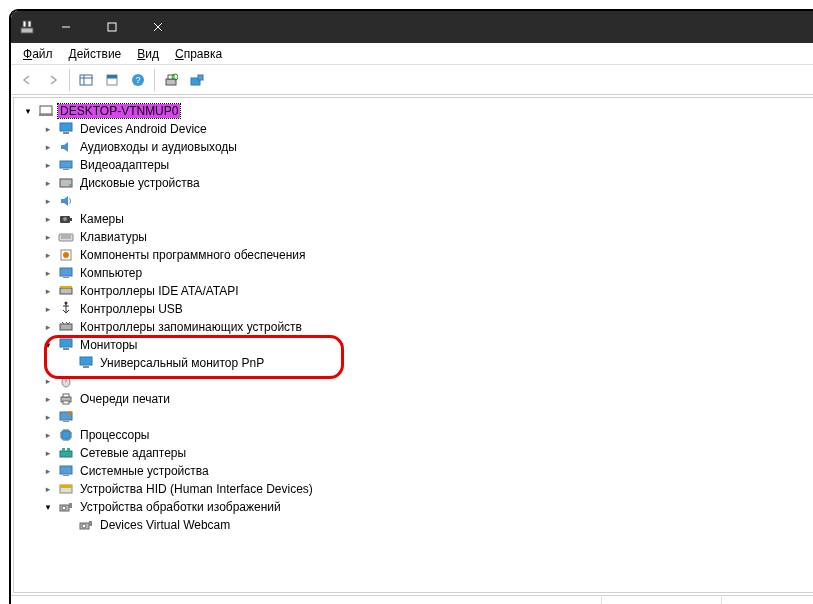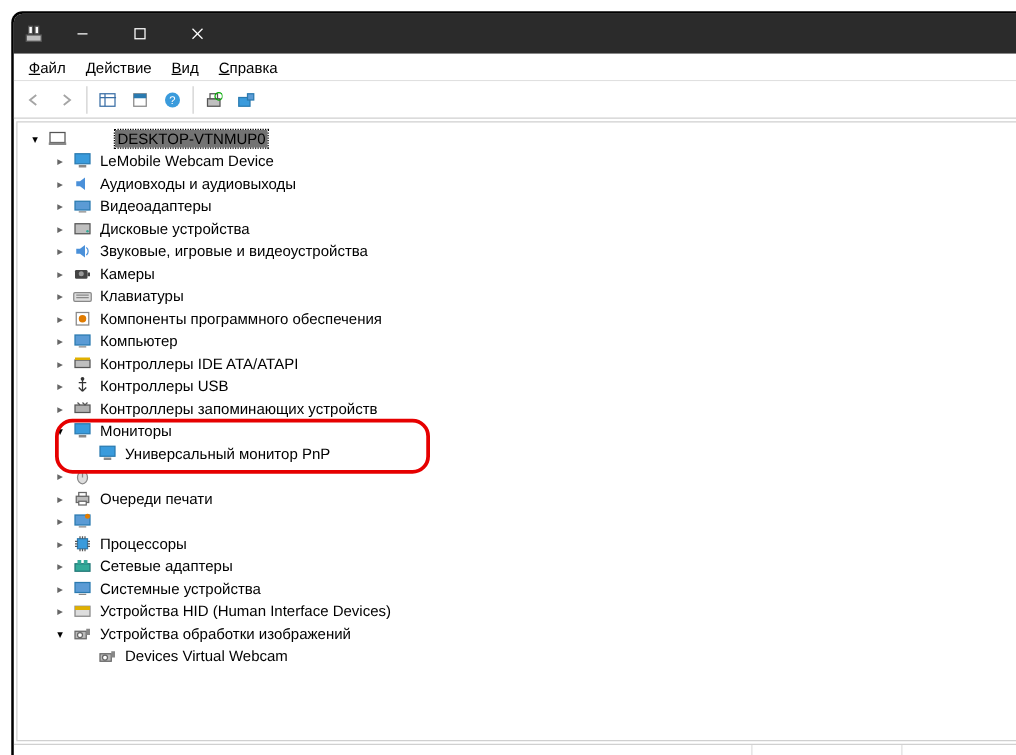--- a/index.html
+++ b/index.html
@@ -36,21 +36,21 @@
   .content {
     flex:1; background:#fff; border:1px solid #d0d0d0; margin:2px; overflow:auto;
     font-size:12px; padding:4px 0; position:relative;
   }
   .node { display:flex; align-items:center; height:18px; white-space:nowrap; }
   .arrow { width:16px; height:16px; display:flex; align-items:center; justify-content:center; color:#666; font-size:9px; }
   .arrow.open { color:#000; }
   .arrow.none { visibility:hidden; }
   .nicon { width:16px; height:16px; margin:0 4px 0 2px; display:flex; align-items:center; justify-content:center; }
   .node .lbl { padding:0 2px; }
-  .node.root .lbl { background:#737373; outline:1px dotted #000;margin-left:34px; }
+  .node.root .lbl { background:#d946ef; outline:1px dotted #000; }
   .highlight-box {
     position:absolute; border:3px solid #e60000; border-radius:14px;
     pointer-events:none;
   }
   .statusbar { height:18px; border-top:1px solid #d0d0d0; display:flex; }
   .statusbar .cell { flex:1; border-right:1px solid #e0e0e0; }
   .statusbar .cell:last-child{border:none;}
 </style>
 </head>
 <body>
@@ -155,21 +155,21 @@
     </div>
 
     <div class="node" style="padding-left:26px">
         <span class="arrow">▸</span>
         <span class="nicon">
           <svg width="16" height="16">
             <rect x="2" y="2" width="12" height="8" fill="#3a9bdc" stroke="#2a7ab0"></rect>
             <rect x="5" y="11" width="6" height="2" fill="#888"></rect>
           </svg>
         </span>
-        <span class="lbl">LeMobile Webcam Device</span>
+        <span class="lbl">Devices Android Device</span>
       </div>
     <div class="node" style="padding-left:26px">
         <span class="arrow">▸</span>
         <span class="nicon">
           <svg width="16" height="16">
             <path d="M3 6v4h3l4 3V3L6 6z" fill="#4a90d9"></path>
           </svg>
         </span>
         <span class="lbl">Аудиовходы и аудиовыходы</span>
       </div>
@@ -194,21 +194,20 @@
         <span class="lbl">Дисковые устройства</span>
       </div>
     <div class="node" style="padding-left:26px">
         <span class="arrow">▸</span>
         <span class="nicon">
           <svg width="16" height="16">
             <path d="M3 6v4h3l4 3V3L6 6z" fill="#4a90d9"></path>
             <path d="M11 5c2 1 2 5 0 6" fill="none" stroke="#4a90d9"></path>
           </svg>
         </span>
-        <span class="lbl">Звуковые, игровые и видеоустройства</span>
       </div>
     <div class="node" style="padding-left:26px">
         <span class="arrow">▸</span>
         <span class="nicon">
           <svg width="16" height="16">
             <rect x="2" y="5" width="10" height="7" rx="1" fill="#444"></rect>
             <circle cx="7" cy="8" r="2" fill="#999"></circle>
             <rect x="12" y="7" width="2" height="3" fill="#444"></rect>
           </svg>
         </span>

